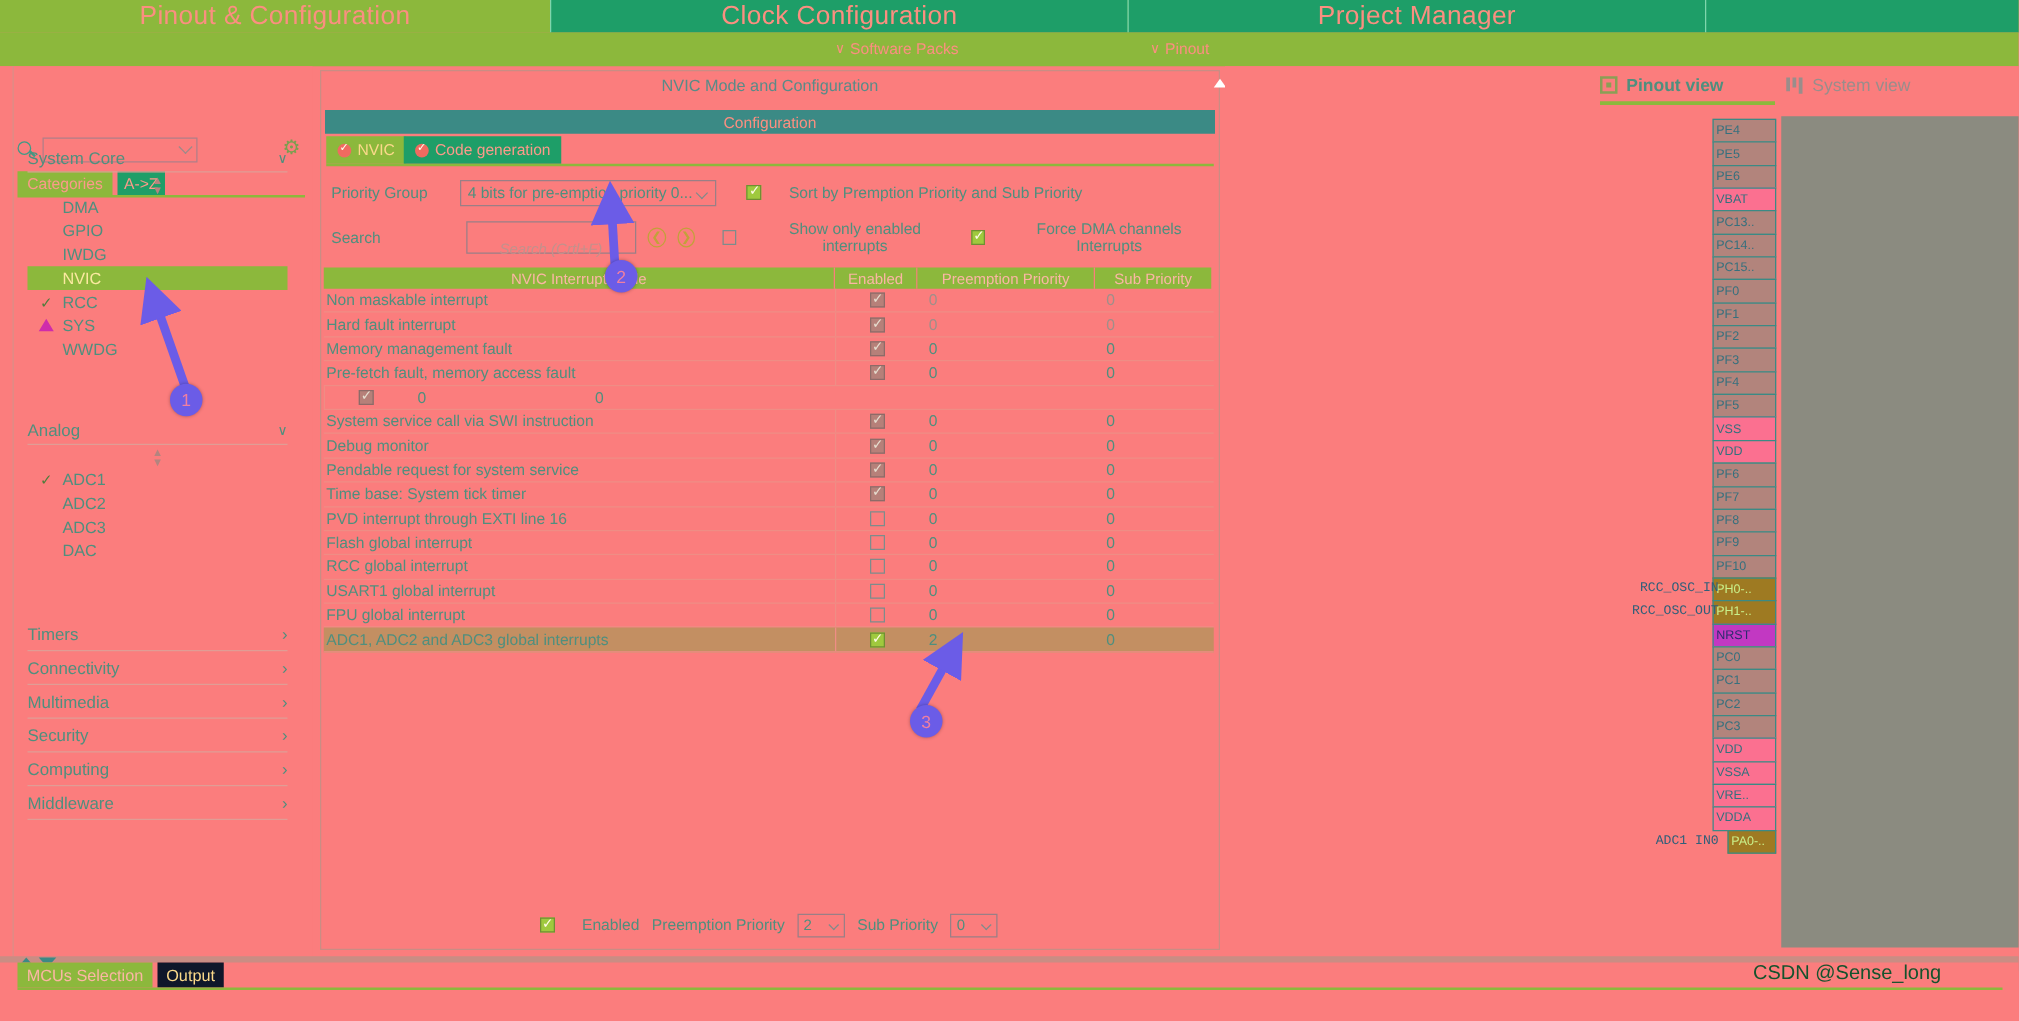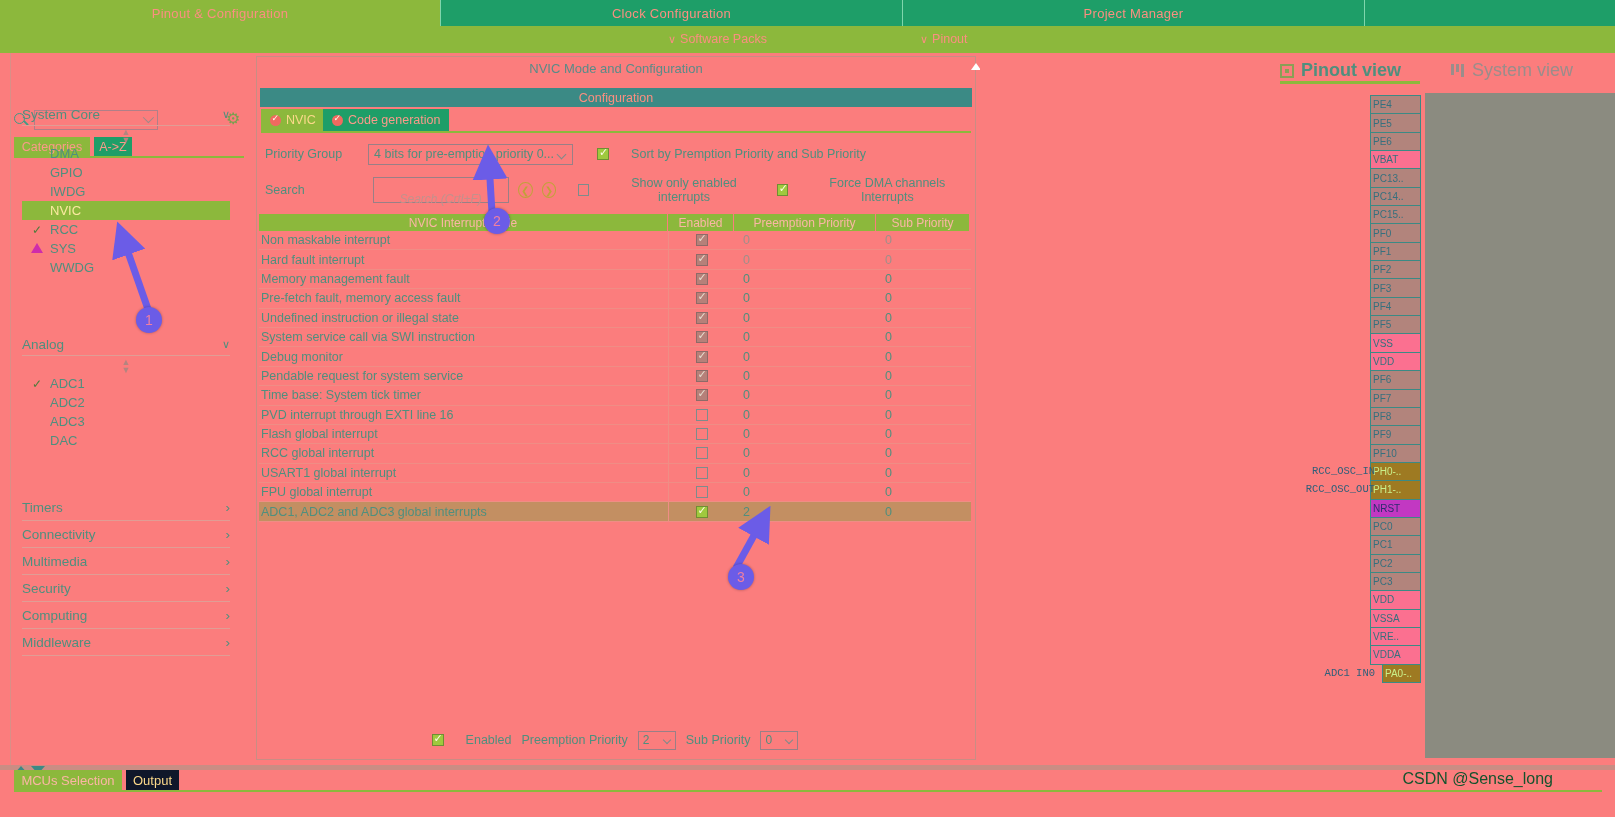--- a/index.html
+++ b/index.html
@@ -8,21 +8,21 @@
     width: 1615px; height: 817px;
     overflow: hidden;
     font-family: "Liberation Sans", sans-serif;
     background: #fb7d7d;
   }
   #root { position: relative; width: 1615px; height: 817px; background:#fb7d7d; }
 
   
   .topbar { position:absolute; left:0; top:0; width:1615px; height:26px; background:#8cb83c; display:flex; }
   .toptab { height:26px; display:flex; align-items:center; justify-content:center;
-            color:#fb8f80; font-size:13px; letter-spacing:.3px; }
+            color:#fb8f80; font-size:21px; letter-spacing:.3px; }
   .toptab.active { background:#8cb83c; }
   .toptab.inactive { background:#1e9e68; border-left:1px solid #7fd6ac; }
 
   .subbar { position:absolute; left:0; top:26px; width:1615px; height:27px; background:#8cb83c; }
   .subitem { position:absolute; top:3px; height:20px; display:flex; align-items:center; gap:4px;
              color:#fb8f80; font-size:12.5px; }
   .chev-d { font-size:11px; line-height:1; }
 
   
   .leftcol { position:absolute; left:0; top:53px; width:250px; height:712px; background:#fb7d7d; }
@@ -111,21 +111,21 @@
   .footrow { position:absolute; left:0; top:670px; width:716px; height:26px; display:flex;
              align-items:center; justify-content:center; gap:10px; }
   .minisel { width:38px; height:19px; border:1px solid #9a7f86; background:#fb7d7d; position:relative;
              color:#4f8f7e; font-size:12px; padding-left:4px; line-height:17px; }
   .minisel .cv { position:absolute; right:5px; top:5px; width:6px; height:6px;
                  border-right:1.4px solid #7e8b8b; border-bottom:1.4px solid #7e8b8b; transform:rotate(45deg); }
 
   
   .rightcol { position:absolute; left:980px; top:53px; width:635px; height:712px; background:#fb7d7d; }
   .viewtabs { position:absolute; left:300px; top:7px; display:flex; gap:50px; align-items:center; }
-  .vtab { display:flex; align-items:center; gap:7px; font-size:18px; }
+  .vtab { display:flex; align-items:center; gap:7px; font-size:14px; }
   .vtab.act { color:#4f8f7e; font-weight:bold; }
   .vtab.ina { color:#9a8d8b; }
   .vtab-ul { position:absolute; left:300px; top:28px; width:140px; height:3px; background:#8cb83c; }
   .chip-ic { width:14px; height:14px; border:2px solid #8a9f55; position:relative; }
   .chip-ic:after { content:""; position:absolute; left:3px; top:3px; width:4px; height:4px; background:#8a9f55; }
   .sys-ic { width:14px; height:13px; display:flex; gap:2px; align-items:flex-start; }
   .sys-ic span { width:3px; background:#9a8d8b; }
 
   .canvas { position:absolute; left:445px; top:40px; width:190px; height:665px; background:#8b8b80; }
   .pincol { position:absolute; left:390px; top:42px; width:51px; }
@@ -204,21 +204,21 @@
     <div class="modetabs">
       <div class="modetab cats">
         <span>Categories</span>
       </div>
       <div class="modetab az">
         <span>A-&gt;Z</span>
       </div>
     </div>
     <div class="mt-underline"></div>
 
-    <div class="group" style="top:51px">
+    <div class="group" style="top:63px">
       <div class="group-hdr">
         <span>System Core</span>
         <span class="car">∨</span>
       </div>
       <div class="spinner">▲<br>▼</div>
       <div class="peri">
         <span>DMA</span>
       </div>
       <div class="peri">
         <span>GPIO</span>
@@ -376,21 +376,20 @@
           </div>
           <div class="trow">
             <div class="td0">Pre-fetch fault, memory access fault</div>
             <div class="td1">
               <span class="cbx dim"></span>
             </div>
             <div class="td2">0</div>
             <div class="td3">0</div>
           </div>
           <div class="trow">
-            <div class="td0">Undefined instruction or illegal state</div>
             <div class="td1">
               <span class="cbx dim"></span>
             </div>
             <div class="td2">0</div>
             <div class="td3">0</div>
           </div>
           <div class="trow">
             <div class="td0">System service call via SWI instruction</div>
             <div class="td1">
               <span class="cbx dim"></span>

